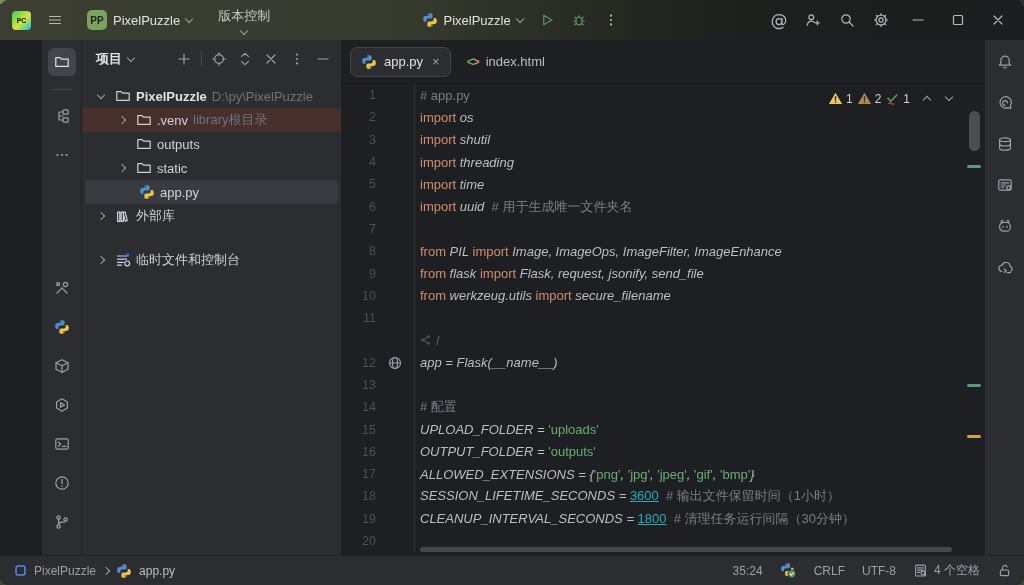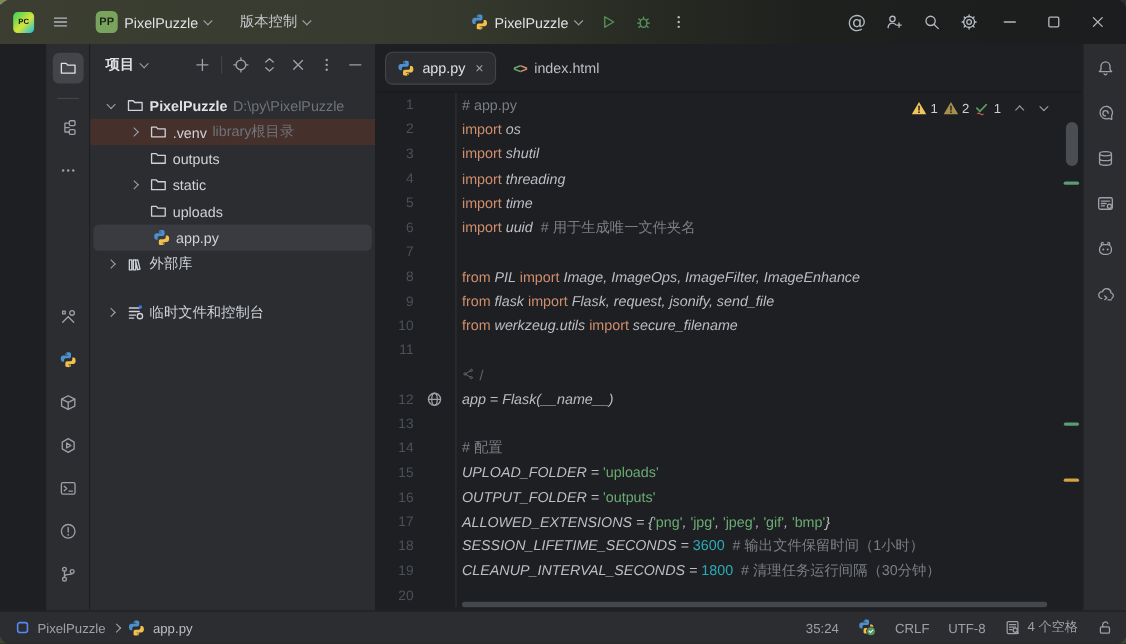--- a/index.html
+++ b/index.html
@@ -62,21 +62,21 @@
   .htmlico{font-family:"DejaVu Sans Mono",monospace;font-size:12px;font-weight:bold;letter-spacing:-1px;}
   .htmlico .lt{color:#6aab73;}
   .htmlico .gt{color:#cf8e6d;}
   .editor{flex:1;position:relative;overflow:hidden;font-family:"DejaVu Sans Mono",monospace;font-size:13px;}
   .crow{height:22.3px;display:flex;align-items:center;white-space:pre;}
   .gut{width:73px;flex:0 0 73px;display:flex;align-items:center;border-right:1px solid #303236;height:100%;}
   .gut .lnum{width:34px;text-align:right;color:#4b5059;font-size:12.5px;}
   .gut .gico{width:26px;margin-left:6px;display:flex;justify-content:center;color:#9da0a8;}
   .ctext{padding-left:5px;}
   .seg-k{color:var(--keyword);} .seg-d{color:var(--code_text);font-style:italic;} .seg-com{color:var(--comment);}
-  .seg-s{color:var(--string);} .seg-n2{color:var(--number);}
+  .seg-s{color:var(--string);} .seg-n2{color:var(--number);text-decoration:underline;}
   .inlay{color:#5f6368;display:flex;align-items:center;gap:4px;}
   .inspections{position:absolute;top:5px;right:28px;display:flex;align-items:center;gap:4px;background:#1e1f22;padding:2px 4px;border-radius:6px;color:#ced0d6;font-size:12px;font-family:"Liberation Sans",sans-serif;}
   .inspections .grp{display:flex;align-items:center;gap:3px;}
   .stripe{position:absolute;top:0;right:0;width:20px;height:100%;}
   .vthumb{position:absolute;right:4px;top:27px;width:11px;height:40px;border-radius:6px;background:#5a5d63;opacity:.75;}
   .smark{position:absolute;right:3px;width:14px;height:3px;border-radius:2px;}
   .hscroll{position:absolute;left:78px;right:32px;bottom:3px;height:5px;border-radius:3px;background:rgba(170,175,185,.28);}
   
   .statusbar{height:30px;flex:0 0 30px;background:#2b2d30;border-top:1px solid #1f2124;display:flex;align-items:center;padding:0 12px 0 14px;font-size:12px;color:#9da0a8;}
   .sb-left{display:flex;align-items:center;gap:7px;}
@@ -98,21 +98,21 @@
             <svg width="16" height="16" viewBox="0 0 16 16" fill="none" stroke="currentColor" stroke-width="1.2" stroke-linecap="round" stroke-linejoin="round">
               <path d="M2.5 4.5h11M2.5 8h11M2.5 11.5h11"></path>
             </svg>
           </span>
         </div>
       <div class="widget">
         <span class="avatar">PP</span>
         <span>PixelPuzzle</span>
         <span class="chev"></span>
       </div>
-      <div class="widget" style="color:#c6c9ce;">
+      <div class="widget" style="color:#c6c9ce;flex-direction:column;">
         <span>版本控制</span>
         <span class="chev"></span>
       </div>
     </div>
     <div class="tb-center">
       <div class="run-cfg">
         <span class="ic">
             <svg width="16" height="16" viewBox="0 0 16 16">
               <path fill="#4e8fce" d="M7.9 1.2c-2.5 0-2.4 1.2-2.4 1.2v1.3h2.6v.4H3.4S1.2 4 1.2 7s1.9 2.9 1.9 2.9h1.2V8.5s-.1-1.9 1.9-1.9h2.6s1.8 0 1.8-1.8V2.5s.3-1.3-2.7-1.3zM6.5 2a.5.5 0 1 1 0 1 .5.5 0 0 1 0-1z"></path>
               <path fill="#f2c04c" d="M8.1 14.8c2.5 0 2.4-1.2 2.4-1.2v-1.3H7.9v-.4h4.7s2.2.1 2.2-2.9-1.9-2.9-1.9-2.9h-1.2v1.4s.1 1.9-1.9 1.9H7.2s-1.8 0-1.8 1.8v2.3s-.3 1.3 2.7 1.3zm1.4-.8a.5.5 0 1 1 0-1 .5.5 0 0 1 0 1z"></path>
@@ -381,29 +381,20 @@
           <div class="trow" style="padding-left: 31px;">
             <span class="tchev">
               <span class="chev r"></span>
             </span>
             <span class="ic">
               <svg width="16" height="16" viewBox="0 0 16 16" fill="none" stroke="currentColor" stroke-width="1.2" stroke-linecap="round" stroke-linejoin="round">
                 <path d="M1.8 12.4V3.6h4.3l1.4 1.6h6.7v7.2z"></path>
               </svg>
             </span>
             <span>static</span>
-          </div>
-          <div class="trow" style="padding-left: 31px;">
-            <span class="tchev"></span>
-            <span class="ic">
-              <svg width="16" height="16" viewBox="0 0 16 16" fill="none" stroke="currentColor" stroke-width="1.2" stroke-linecap="round" stroke-linejoin="round">
-                <path d="M1.8 12.4V3.6h4.3l1.4 1.6h6.7v7.2z"></path>
-              </svg>
-            </span>
-            <span>uploads</span>
           </div>
           <div class="trow sel" style="padding-left: 31px;">
             <span class="tchev"></span>
             <span class="ic">
               <svg width="16" height="16" viewBox="0 0 16 16">
                 <path fill="#4e8fce" d="M7.9 1.2c-2.5 0-2.4 1.2-2.4 1.2v1.3h2.6v.4H3.4S1.2 4 1.2 7s1.9 2.9 1.9 2.9h1.2V8.5s-.1-1.9 1.9-1.9h2.6s1.8 0 1.8-1.8V2.5s.3-1.3-2.7-1.3zM6.5 2a.5.5 0 1 1 0 1 .5.5 0 0 1 0-1z"></path>
                 <path fill="#f2c04c" d="M8.1 14.8c2.5 0 2.4-1.2 2.4-1.2v-1.3H7.9v-.4h4.7s2.2.1 2.2-2.9-1.9-2.9-1.9-2.9h-1.2v1.4s.1 1.9-1.9 1.9H7.2s-1.8 0-1.8 1.8v2.3s-.3 1.3 2.7 1.3zm1.4-.8a.5.5 0 1 1 0-1 .5.5 0 0 1 0 1z"></path>
               </svg>
             </span>
             <span>app.py</span>

